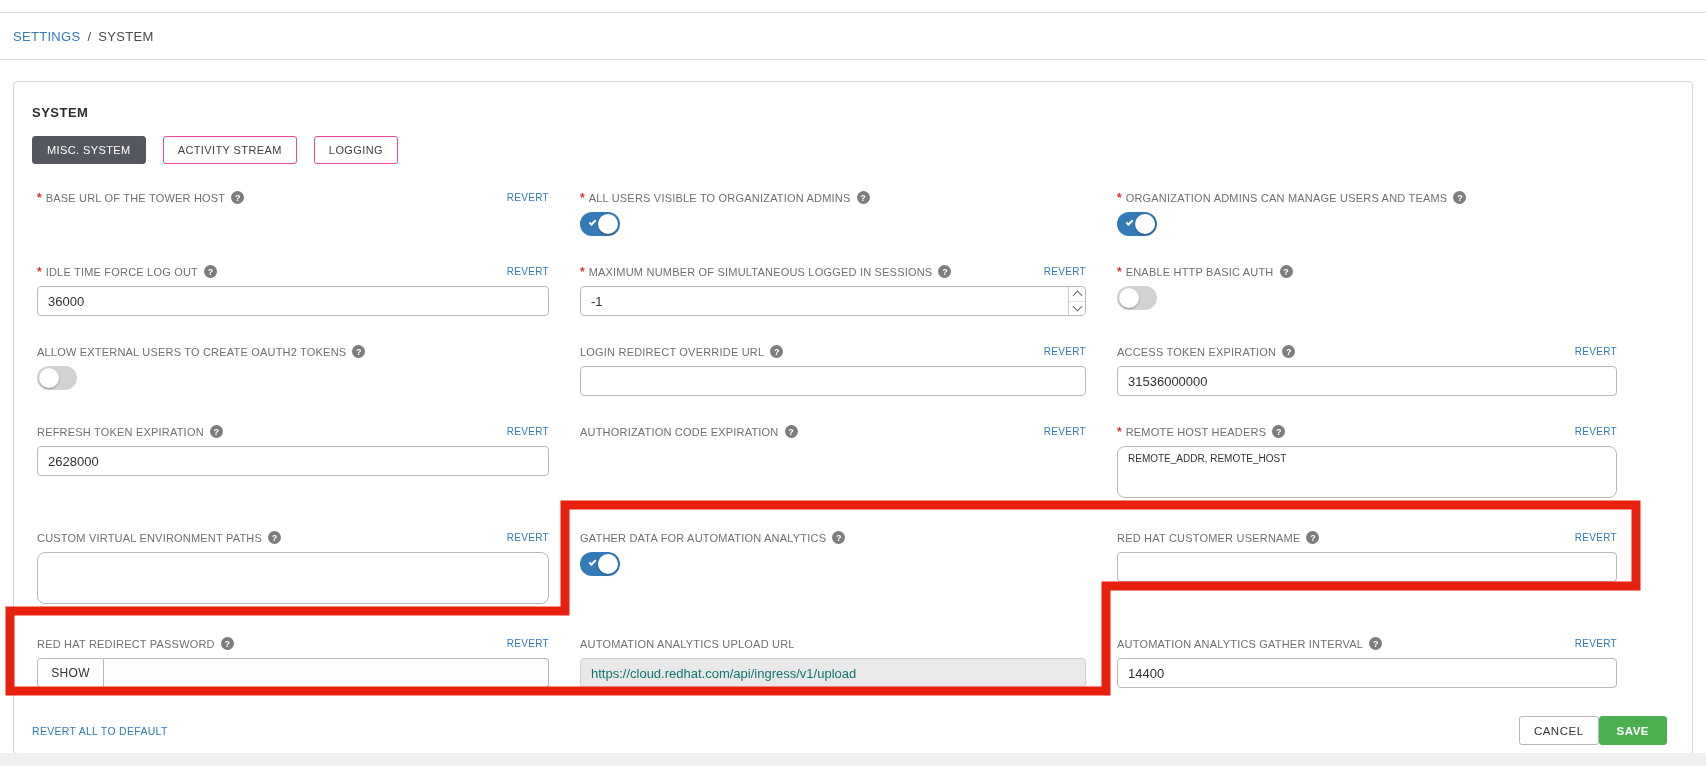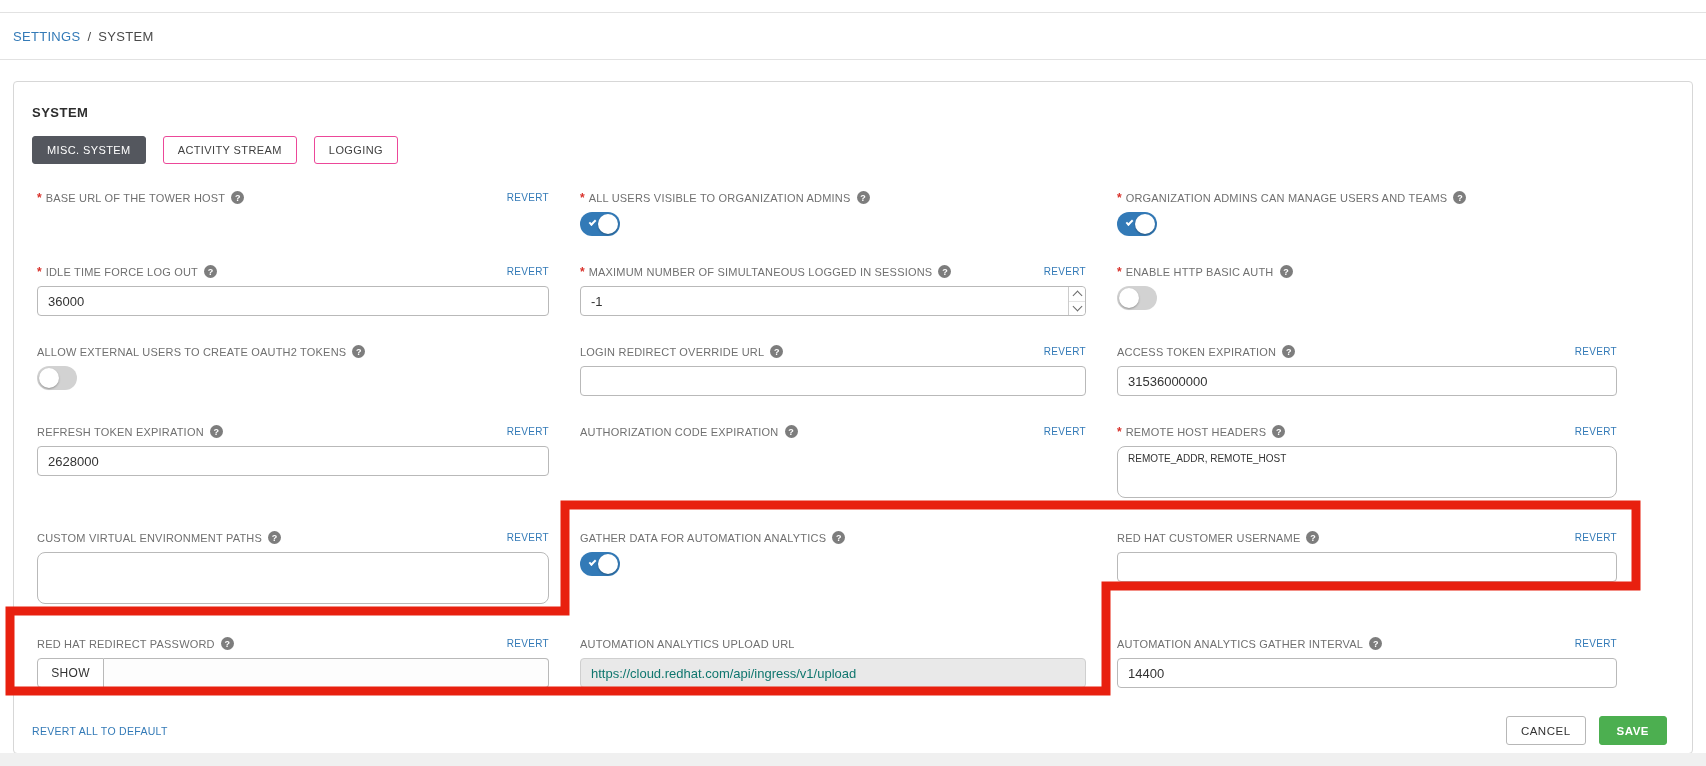--- a/index.html
+++ b/index.html
@@ -93,21 +93,21 @@
     border-radius:4px 0 0 4px; font-size:12px; color:#333; font-family:inherit;
     letter-spacing:.3px; cursor:pointer;
   }
   .pw input {
     flex:1; height:30px; border:1px solid #b9b9b9; border-left:none;
     border-radius:0 4px 4px 0; padding:0 10px; font-size:13px; font-family:inherit; background:#fdfdfd;
   }
   
   .footer { margin-top:28px; display:flex; align-items:center; }
   .revert-all { font-size:10.5px; color:#337ab7; letter-spacing:.3px; text-decoration:none; cursor:pointer; }
-  .btns { margin-left:auto; margin-right:7px; display:flex; gap:13px; }
+  .btns { margin-left:auto; margin-right:7px; display:flex; gap:0; }
   .btn-cancel {
     height:29px; padding:0 14px; background:#fff; border:1px solid #b7b7b7; border-radius:3px;
     font-size:11.5px; color:#333; letter-spacing:.5px; font-family:inherit; cursor:pointer;
   }
   .btn-save {
     height:29px; padding:0 17px; background:#4caf50; border:1px solid #4caf50; border-radius:3px;
     font-size:11.5px; color:#fff; font-weight:bold; letter-spacing:.5px; font-family:inherit; cursor:pointer;
   }
   
   .annotation { position:absolute; left:0; top:0; pointer-events:none; z-index:50; }

